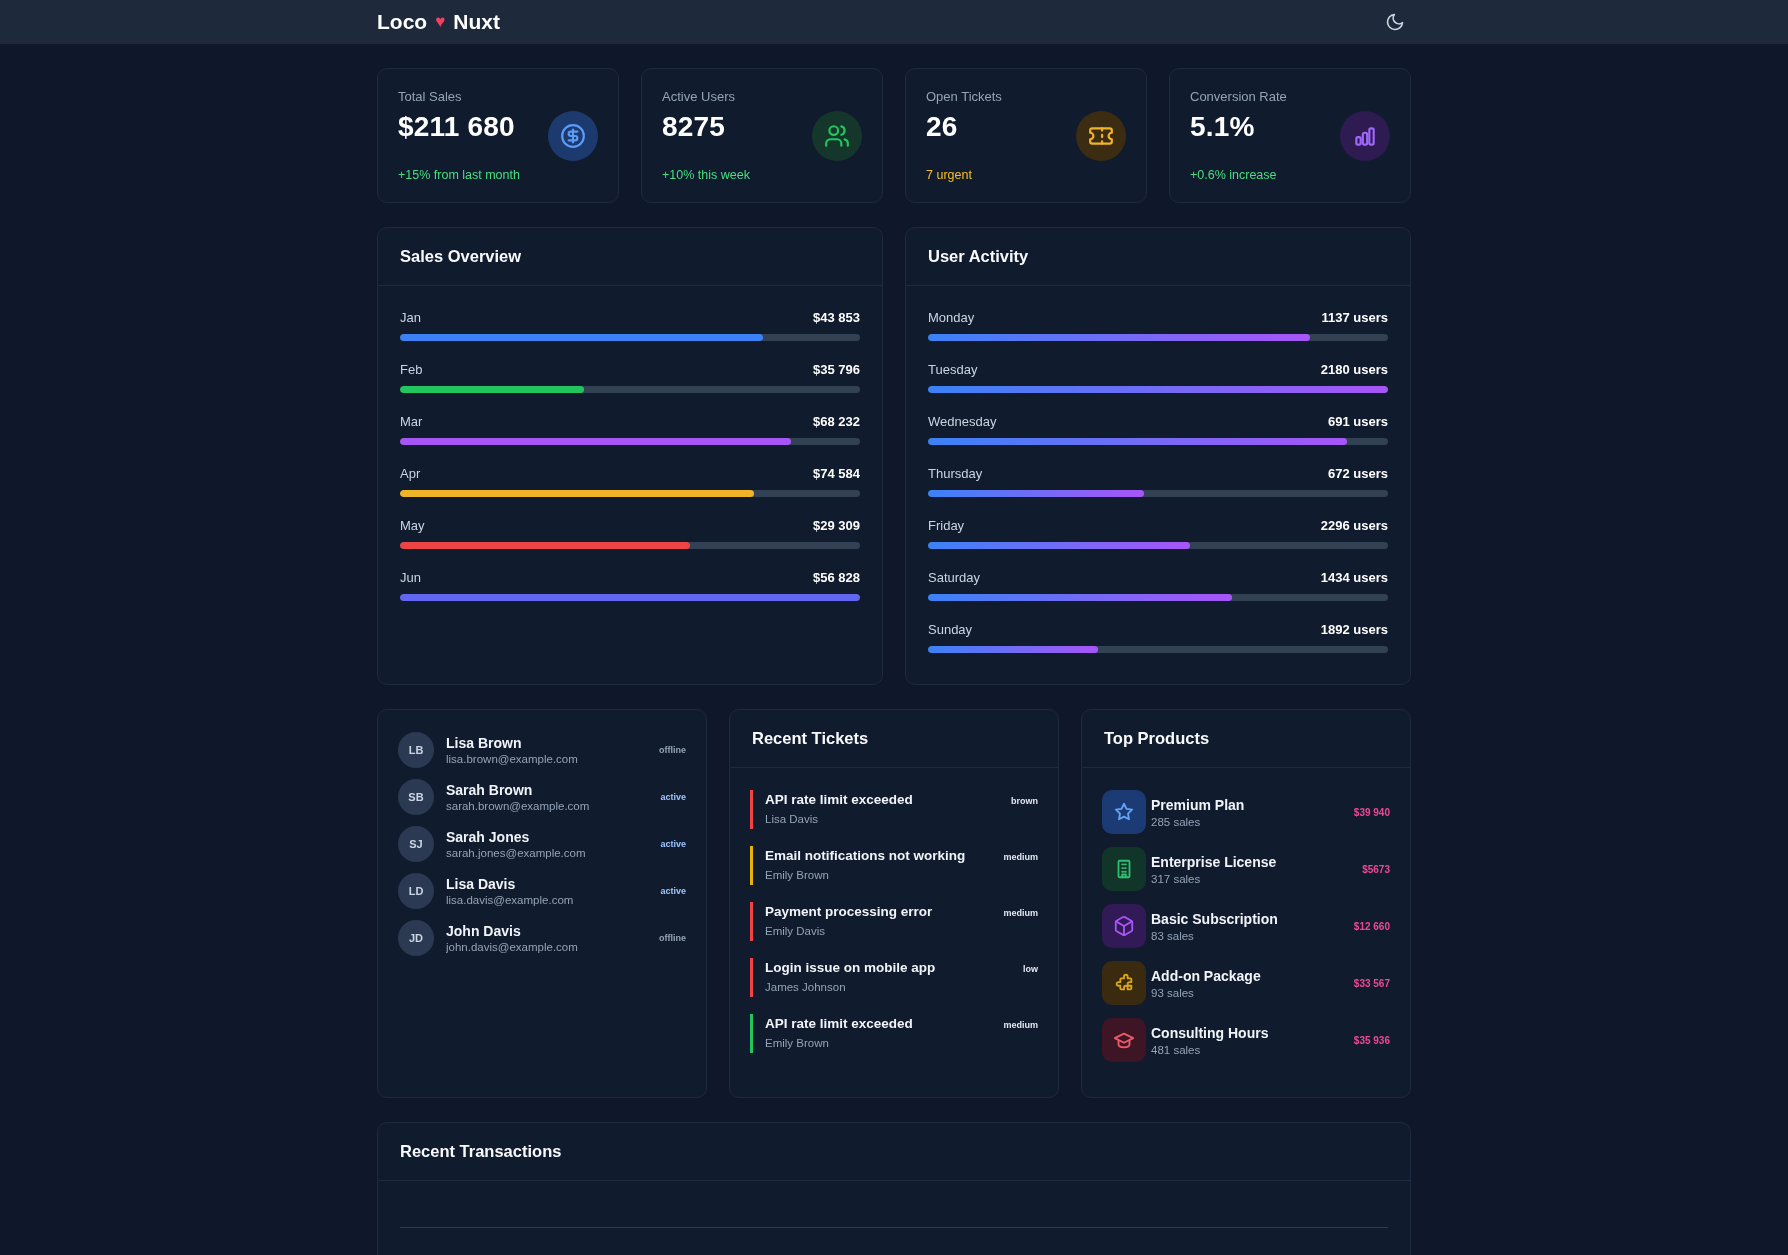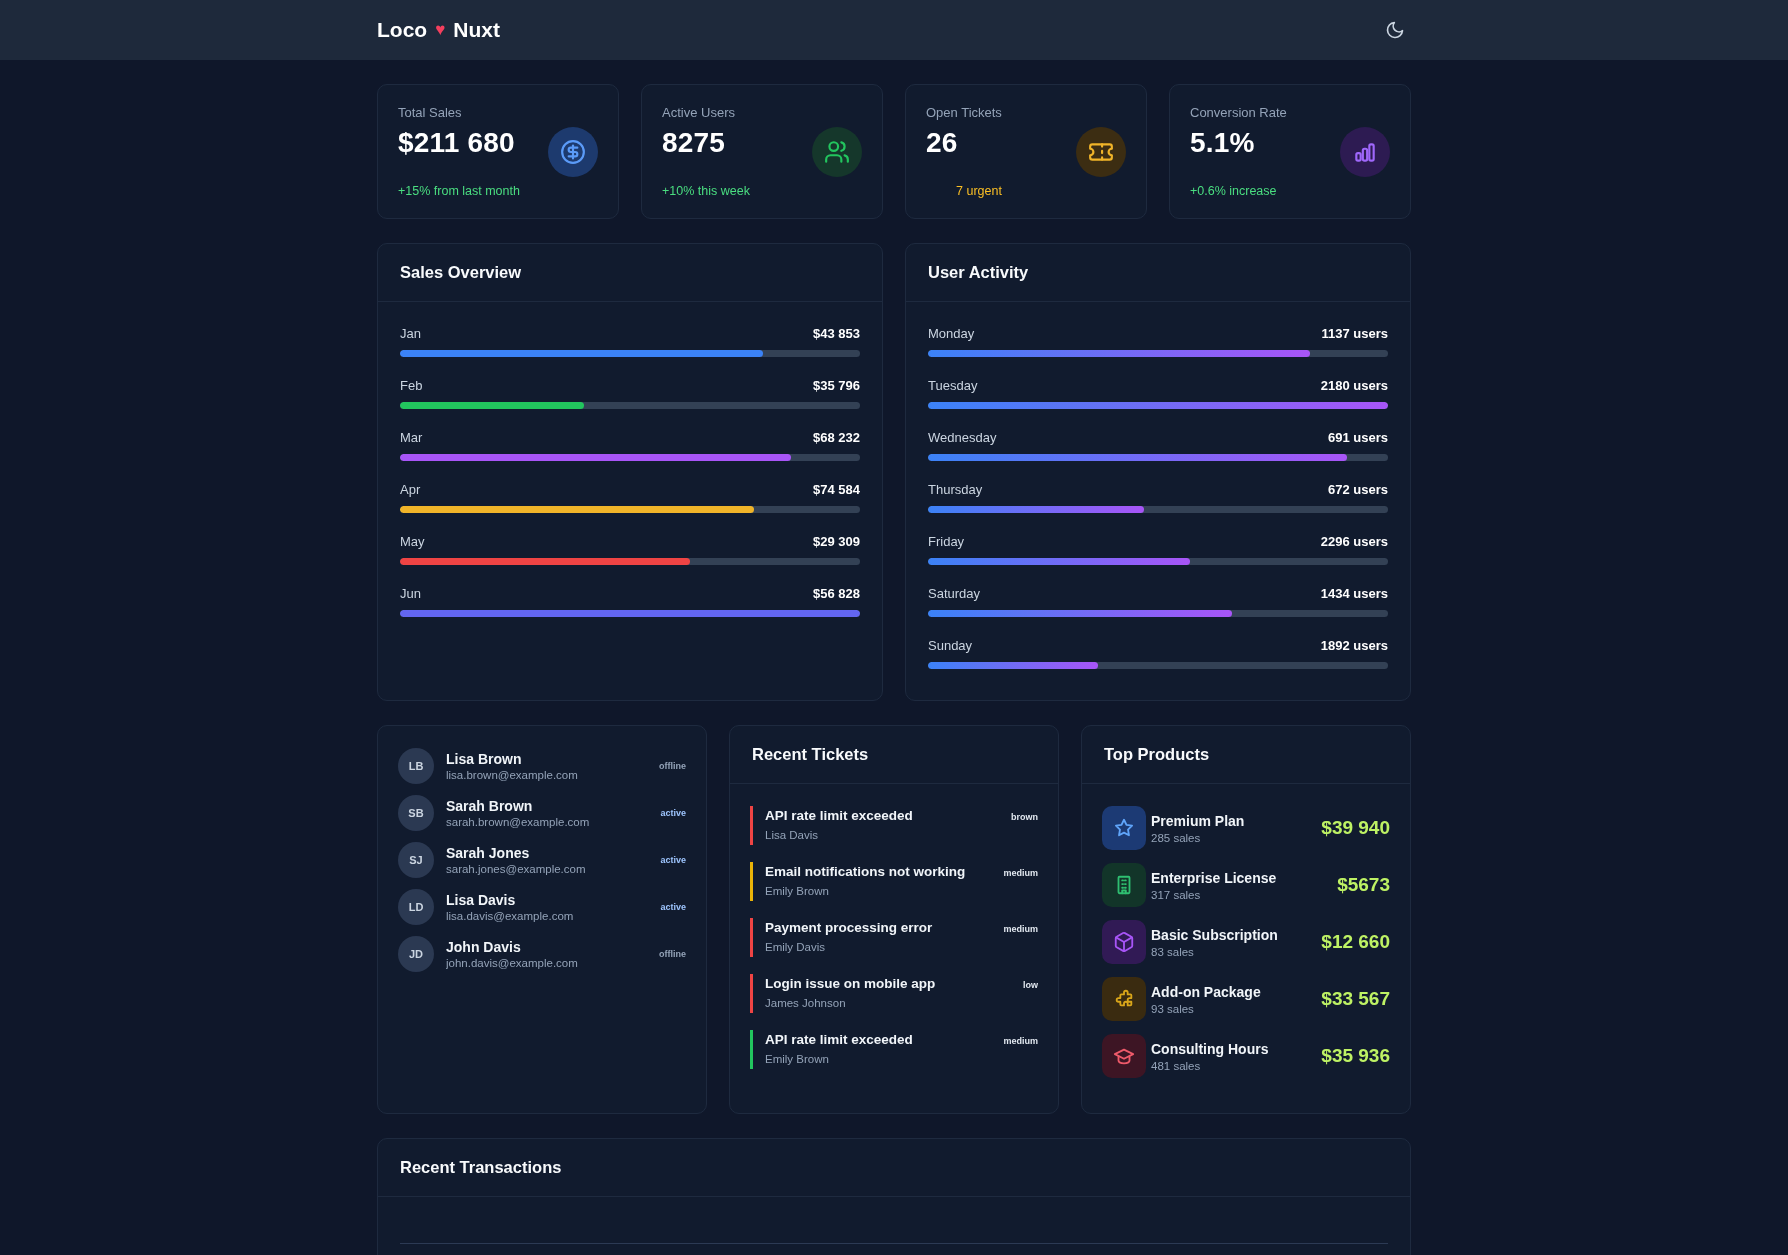--- a/index.html
+++ b/index.html
@@ -2,21 +2,21 @@
 <html style="--ua-from: #3b82f6; --ua-to: #a855f7;"><head>
 <meta charset="utf-8">
 <style>
   * { box-sizing: border-box; margin: 0; padding: 0; }
   html, body { background: #0f172a; font-family: "Liberation Sans", sans-serif; color: #e2e8f0; }
   body { min-height: 1255px; display: flex; flex-direction: column; }
 
   .container { max-width: 1034px; margin: 0 auto; width: 100%; }
 
   
-  .topbar { background: #1e293b; height: 60px; flex: 0 0 auto; }
+  .topbar { background: #1e293b; height: 44px; flex: 0 0 auto; }
   .topbar .container { height: 100%; display: flex; align-items: center; justify-content: space-between; }
   .brand { display: flex; align-items: center; gap: 8px; font-size: 21px; font-weight: 800; color: #ffffff; cursor: pointer; }
   .brand .heart { font-size: 17px; }
   .icon-btn { background: transparent; border: none; color: #cbd5e1; cursor: pointer; padding: 6px; display: flex; }
 
   
   main { flex: 1 1 auto; padding: 24px 0 26px; }
   .card { background: #111b2e; border: 1px solid #1e2a3f; border-radius: 10px; }
 
   .stats-row { display: grid; grid-template-columns: repeat(4, 1fr); gap: 22px; }
@@ -55,21 +55,21 @@
   .ticket-top { display: flex; justify-content: space-between; align-items: baseline; gap: 8px; }
   .ticket-title { font-size: 13.5px; font-weight: 700; color: #f1f5f9; margin-bottom: 6px; }
   .ticket-priority { font-size: 9px; font-weight: 700; color: #e2e8f0; flex: 0 0 auto; }
   .ticket-user { font-size: 11.5px; color: #94a3b8; }
 
   .product-item { display: flex; align-items: center; gap: 5px; margin-bottom: 13px; }
   .product-tile { width: 44px; height: 44px; border-radius: 10px; display: flex; align-items: center; justify-content: center; flex: 0 0 auto; }
   .product-meta { min-width: 0; }
   .product-name { font-size: 14px; font-weight: 700; color: #f1f5f9; margin-bottom: 3px; }
   .product-sales { font-size: 11.5px; color: #94a3b8; }
-  .product-amount { margin-left: auto; font-size: 19px; font-weight: 700; color: #bef264; }
+  .product-amount { margin-left: auto; font-size: 10px; font-weight: 700; color: #ec4899; }
 
   .transactions-panel { margin-top: 24px; min-height: 178px; }
   .transactions-body { padding: 0 22px 46px; }
   .table-top-rule { margin-top: 46px; border-top: 1px solid #2c3a54; }
   .no-data { text-align: center; color: #94a3b8; font-size: 13px; padding-top: 30px; }
 
   svg { display: block; }
 </style>
 </head>
 <body>
@@ -124,21 +124,21 @@
               <path d="M22 21v-2a4 4 0 0 0-3-3.87"></path>
               <path d="M16 3.13a4 4 0 0 1 0 7.75"></path>
             </svg>
         </div>
       </div>
 
       <div class="card stat-card">
         <div>
           <div class="stat-label">Open Tickets</div>
           <div class="stat-value">26</div>
-          <div class="stat-delta" style="color: rgb(251, 191, 36); text-align: right;">7 urgent</div>
+          <div class="stat-delta" style="color: rgb(251, 191, 36);">7 urgent</div>
         </div>
         <div class="stat-icon" style="background: rgb(60, 45, 18); color: rgb(240, 180, 41);">
           <svg width="26" height="26" viewBox="0 0 24 24" fill="none" stroke="currentColor" stroke-width="2" stroke-linecap="round" stroke-linejoin="round">
               <path d="M2 9a3 3 0 0 1 0 6v2a2 2 0 0 0 2 2h16a2 2 0 0 0 2-2v-2a3 3 0 0 1 0-6V7a2 2 0 0 0-2-2H4a2 2 0 0 0-2 2Z"></path>
               <path d="M13 5v2"></path>
               <path d="M13 17v2"></path>
               <path d="M13 11v2"></path>
             </svg>
         </div>
       </div>

